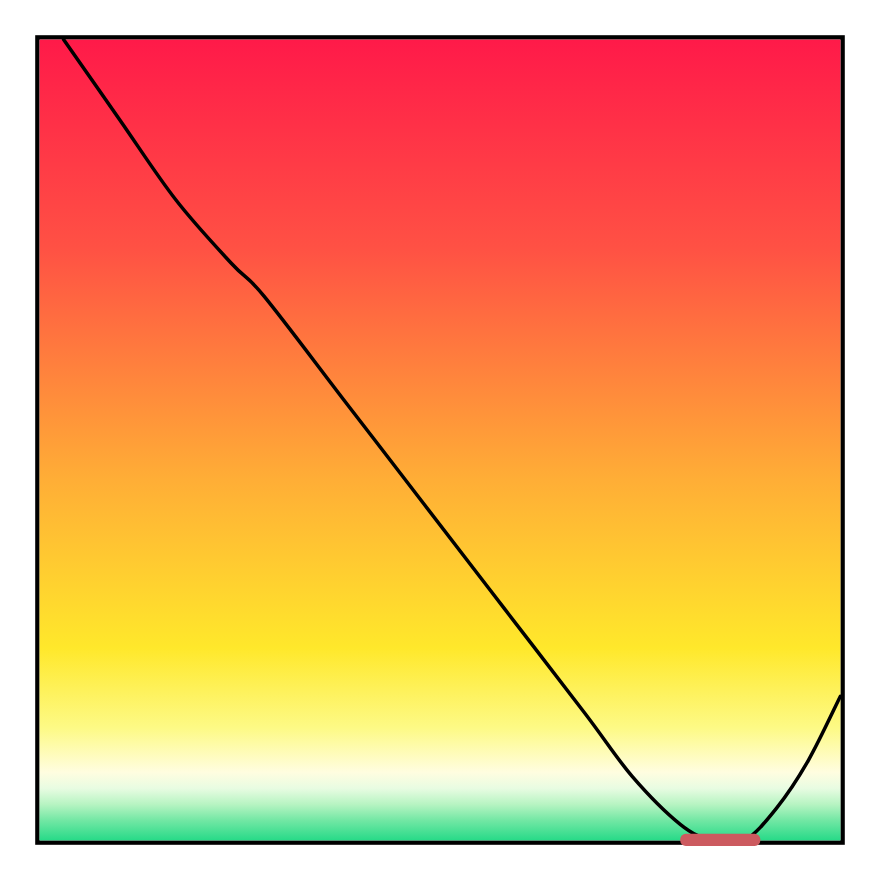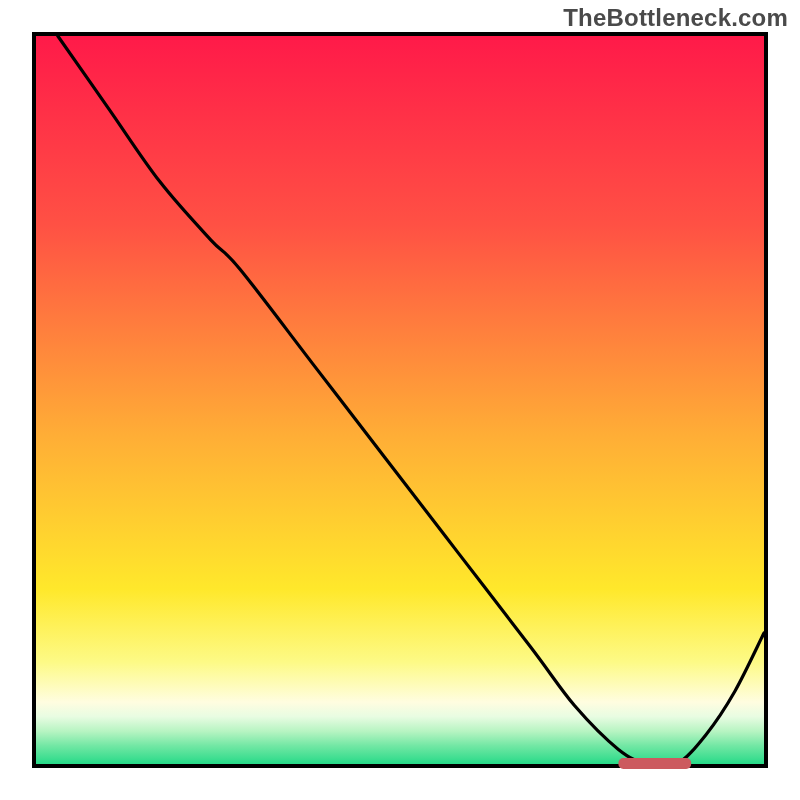--- a/index.html
+++ b/index.html
@@ -71,14 +71,13 @@
 
     <rect class="frame" x="34" y="34" width="732" height="732"></rect>
 
     <rect x="36" y="36" width="728" height="728" fill="url(#bg-grad)"></rect>
 
     <path id="curve-path" class="curve" d="M 57.8 36.0 C 66.3 48.1, 91.8 84.5, 108.8 108.8 C 125.8 133.1, 142.8 159.8, 159.8 181.6 C 176.7 203.4, 197.4 225.3, 210.7 239.8 C 224.1 254.4, 222.9 248.3, 239.8 269.0 C 256.8 289.6, 288.4 332.1, 312.6 363.6 C 336.9 395.1, 361.2 426.7, 385.4 458.2 C 409.7 489.8, 434.0 521.3, 458.2 552.9 C 482.5 584.4, 511.6 622.0, 531.0 647.5 C 550.5 673.0, 560.2 688.8, 574.7 705.8 C 589.3 722.7, 606.3 739.7, 618.4 749.4 C 630.5 759.1, 637.8 761.6, 647.5 764.0 C 657.2 766.4, 666.9 768.9, 676.6 764.0 C 686.3 759.1, 696.1 747.0, 705.8 734.9 C 715.5 722.7, 725.2 708.2, 734.9 691.2 C 744.6 674.2, 759.1 642.7, 764.0 633.0"></path>
 
     <rect id="marker-rect" class="marker" rx="5" ry="5" x="618.4" y="758.0" width="72.8" height="11"></rect>
   </svg>
 
-  <div class="watermark">TheBottleneck.com</div>
 </div>
 
 </body></html>

